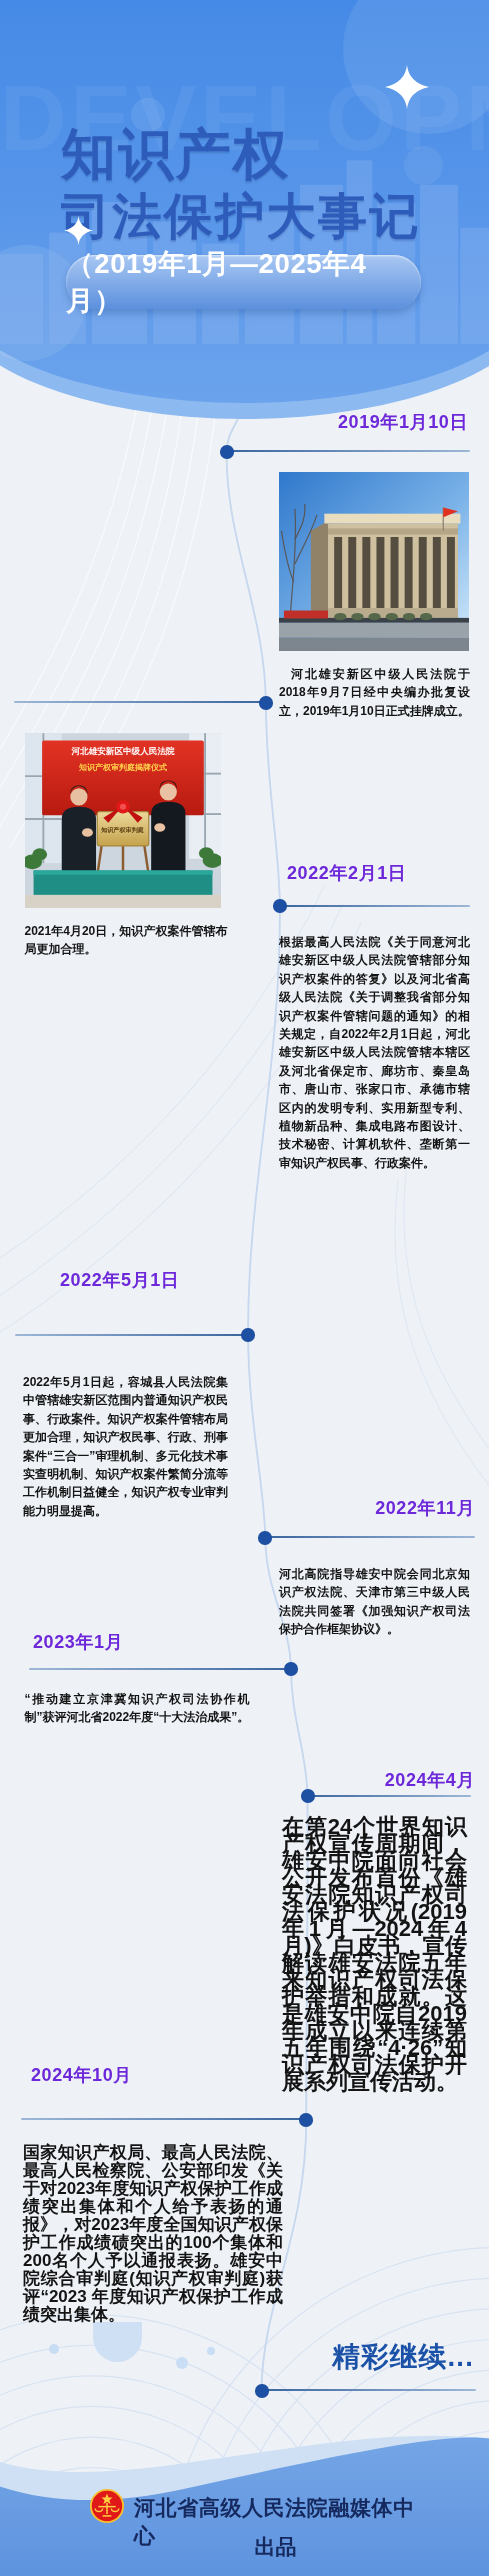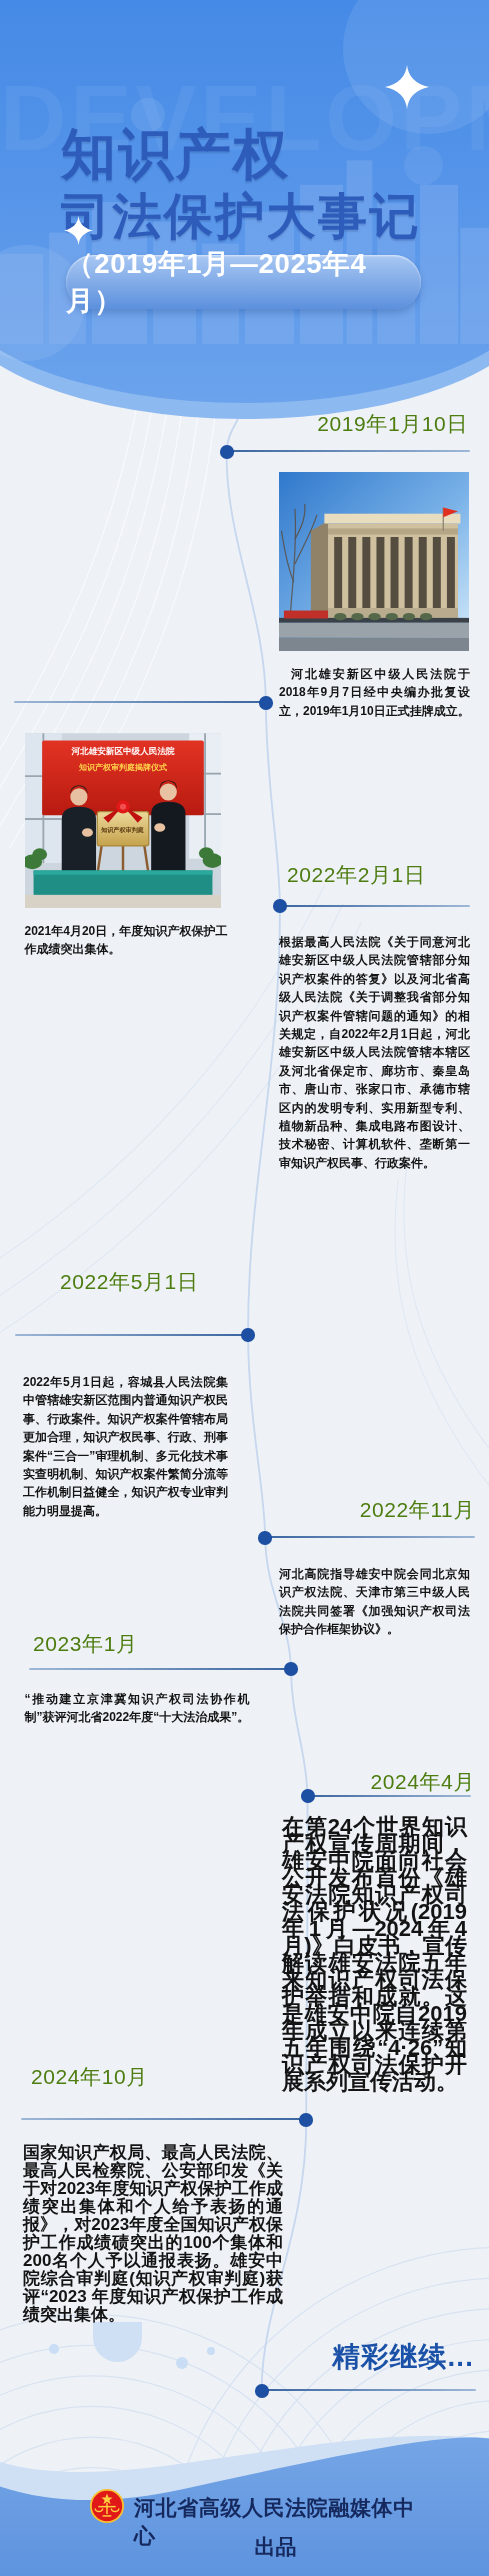--- a/index.html
+++ b/index.html
@@ -11,21 +11,21 @@
   #header-bg{left:0;top:0;width:490px;height:336px;background:linear-gradient(180deg,#458ae6 0%,#5594e9 55%,#66a0eb 100%);}
   .bulge{border-radius:50%;}
   #bulge-rim{left:-49px;top:179px;width:588px;height:240px;background:#8db9f1;}
   #bulge-main{left:-49px;top:167px;width:588px;height:236px;background:linear-gradient(180deg,#5493e9,#6ba3ec);}
   .hdr-blob{border-radius:50%;background:rgba(255,255,255,.09);}
   #watermark{left:0;top:66px;width:490px;font-size:92px;font-weight:bold;color:rgba(255,255,255,.055);letter-spacing:3.7px;white-space:nowrap;text-align:center;}
   .title-line{left:61px;font-size:55px;font-weight:900;color:#2e5cba;letter-spacing:2.4px;text-shadow:0 1.8px 1.2px rgba(21,48,110,.18);}
   #pill{left:66px;top:255px;width:355px;height:54px;border-radius:28px;background:linear-gradient(180deg,#a9c8f3,#5c90dd);box-shadow:0 4.3px 7.3px rgba(27,64,130,.28), inset 0 1.2px 1.8px rgba(255,255,255,.55);display:flex;align-items:center;justify-content:center;}
   #pill span{color:#fff;font-size:27.6px;font-weight:bold;letter-spacing:0.6px;}
   
-  .date{font-size:21px;font-weight:normal;color:#4d7c0f;letter-spacing:0.6px;white-space:nowrap;}
+  .date{font-size:18px;font-weight:bold;color:#6d28d9;letter-spacing:0.6px;white-space:nowrap;}
   .rule{height:2.4px;border-radius:1.2px;}
   .rule.r{background:linear-gradient(90deg,#3a659f,#9db7d6);}
   .rule.l{background:linear-gradient(90deg,#9db7d6,#3a659f);}
   .dot{width:13.5px;height:13.5px;border-radius:50%;background:#1d4fa2;}
   .para{font-size:12px;line-height:18.4px;color:#141414;font-weight:600;text-align:justify;margin:0;}
   .para-sm{font-size:22px;line-height:17px;}
   .photo-label{position:absolute;text-align:center;font-weight:bold;white-space:nowrap;}
   #continuation{font-size:27.6px;font-weight:bold;color:#1b52a8;letter-spacing:1.2px;}
   
   #footer-text{color:#15295f;font-weight:bold;}
@@ -187,21 +187,21 @@
     <g fill="#3d7a3a">
         <ellipse cx="12" cy="210" rx="16" ry="12"></ellipse>
         <ellipse cx="24" cy="198" rx="12" ry="10"></ellipse>
         <ellipse cx="306" cy="208" rx="16" ry="12"></ellipse>
         <ellipse cx="296" cy="196" rx="12" ry="10"></ellipse>
       </g>
   </svg>
   <span class="photo-label" style="left:42px;top:746px;width:162px;font-size:8.6px;color:#ffffff;">河北雄安新区中级人民法院</span>
   <span class="photo-label" style="left:42px;top:762px;width:162px;font-size:8px;color:#ffd24a;">知识产权审判庭揭牌仪式</span>
   <span class="photo-label" style="left:97px;top:826px;width:51px;font-size:6.1px;color:#5a3a10;">知识产权审判庭</span>
-  <p class="abs para" style="left:24.5px;top:922px;width:203px;">2021年4月20日，年度知识产权保护工作成绩突出集体。</p>
+  <p class="abs para" style="left:24.5px;top:922px;width:203px;">2021年4月20日，知识产权案件管辖布局更加合理。</p>
 
   <div class="abs date" style="left:287px;top:861px;width:184px;">2022年2月1日</div>
   <div class="abs rule r" style="left:280px;top:905px;width:190px;"></div>
   <div class="abs dot" style="left:273px;top:899px;"></div>
   <p class="abs para" style="left:279px;top:933px;width:191px;">根据最高人民法院《关于同意河北雄安新区中级人民法院管辖部分知识产权案件的答复》以及河北省高级人民法院《关于调整我省部分知识产权案件管辖问题的通知》的相关规定，自2022年2月1日起，河北雄安新区中级人民法院管辖本辖区及河北省保定市、廊坊市、秦皇岛市、唐山市、张家口市、承德市辖区内的发明专利、实用新型专利、植物新品种、集成电路布图设计、技术秘密、计算机软件、垄断第一审知识产权民事、行政案件。</p>
 
   <div class="abs date" style="left:16px;top:1268px;margin-left:44px;">2022年5月1日</div>
   <div class="abs rule l" style="left:14.7px;top:1334px;width:233px;"></div>
   <div class="abs dot" style="left:241px;top:1328px;"></div>
   <p class="abs para" style="left:23px;top:1373px;width:205px;">2022年5月1日起，容城县人民法院集中管辖雄安新区范围内普通知识产权民事、行政案件。知识产权案件管辖布局更加合理，知识产权民事、行政、刑事案件“三合一”审理机制、多元化技术事实查明机制、知识产权案件繁简分流等工作机制日益健全，知识产权专业审判能力明显提高。</p>

